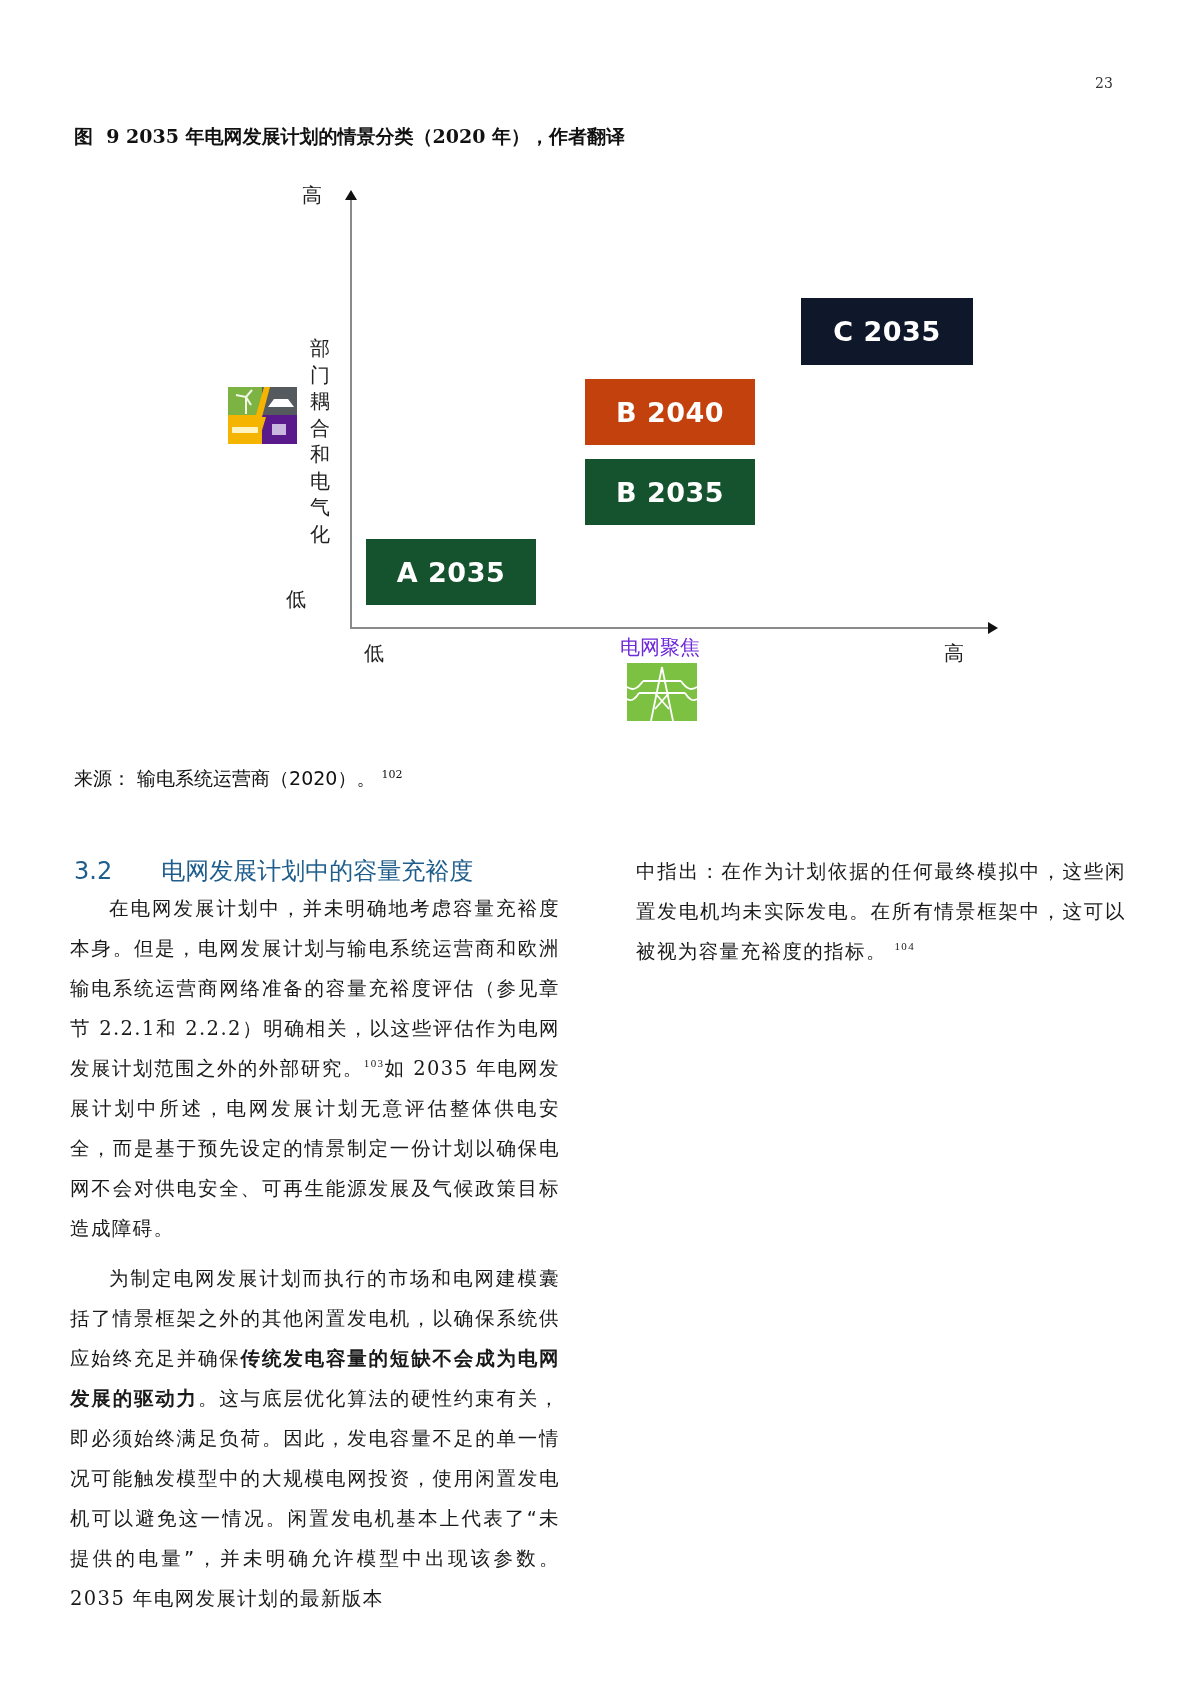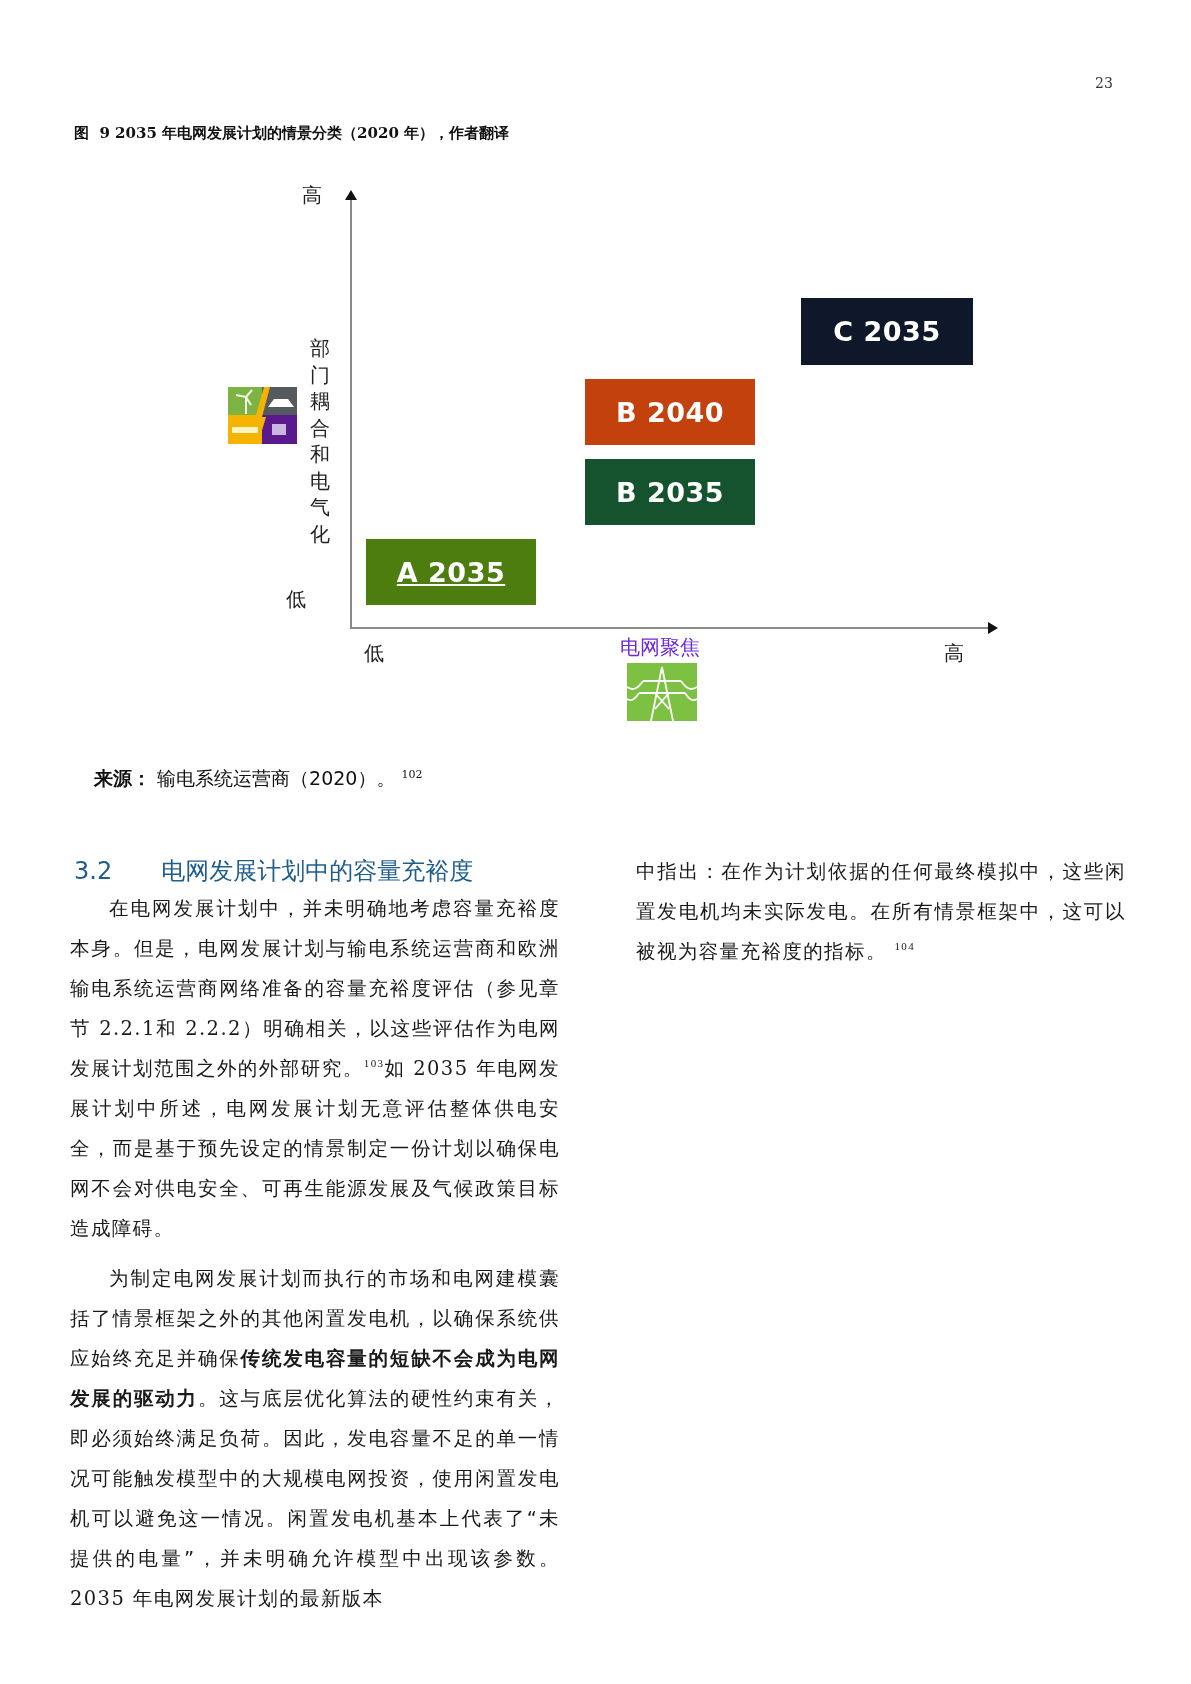--- a/index.html
+++ b/index.html
@@ -1,34 +1,34 @@
 <!DOCTYPE html>
 <html><head>
 <meta charset="utf-8">
 <style>
   html, body { margin: 0; padding: 0; background: #ffffff; }
   body { width: 1191px; height: 1684px; position: relative; overflow: hidden;
          font-family: "DejaVu Sans", "Liberation Sans", sans-serif; color: #222; }
   .abs { position: absolute; }
   .page-num { left: 1095px; top: 75px; font-family: "DejaVu Serif", serif; font-size: 14px; color: #333; }
-  .fig-title { left: 74px; top: 124px; font-size: 15px; font-weight: bold; color: #111; white-space: nowrap; }
+  .fig-title { left: 74px; top: 124px; font-size: 19px; font-weight: bold; color: #111; white-space: nowrap; }
   .fig-title .num { font-family: "DejaVu Serif", serif; }
   .axis-y { left: 350px; top: 198px; width: 2px; height: 430px; background: #8a8a8a; }
   .axis-y-arrow { left: 345px; top: 190px; width: 0; height: 0; border-left: 6px solid transparent; border-right: 6px solid transparent; border-bottom: 10px solid #111; }
   .axis-x { left: 350px; top: 627px; width: 640px; height: 2px; background: #8a8a8a; }
   .axis-x-arrow { left: 988px; top: 622px; width: 0; height: 0; border-top: 6px solid transparent; border-bottom: 6px solid transparent; border-left: 10px solid #111; }
   .tick-label { font-family: "DejaVu Serif", serif; font-size: 20px; color: #222; }
   .y-title { left: 308px; top: 335px; width: 24px; font-family: "DejaVu Serif", serif; font-size: 20px; line-height: 26.5px; color: #222; text-align: center; }
   .x-title { left: 620px; top: 634px; font-family: Liberation Sans, sans-serif; font-size: 20px; color: #6d28d9; }
   .scenario { color: #fff; font-family: "DejaVu Sans", sans-serif; font-weight: bold; font-size: 27px;
               display: flex; align-items: center; justify-content: center; letter-spacing: 0.5px; }
   .icon-sector { left: 228px; top: 387px; width: 69px; height: 57px; }
   .icon-grid { left: 627px; top: 663px; width: 70px; height: 58px; }
   .source { left: 74px; top: 766px; font-size: 19px; color: #111; }
-  .source b { font-weight: bold; margin-left: 20px; }
+  .source b { font-weight: normal; }
   .source sup { font-family: "DejaVu Serif", serif; font-size: 11px; }
   .section-heading { left: 74px; top: 855px; font-size: 24px; color: #1f5d8c; white-space: nowrap; }
   .section-heading .sec-num { margin-right: 49px; }
   .col { font-size: 19.5px; line-height: 40px; color: #1a1a1a; letter-spacing: 1.4px; }
   .col-left { left: 70px; top: 889px; width: 490px; }
   .col-right { left: 636px; top: 852px; width: 490px; }
   .col p { margin: 0; text-align: justify; }
   .col p.indent { text-indent: 2em; }
   .col p + p { margin-top: 10px; }
   .col .serif { font-family: "DejaVu Serif", serif; }
@@ -97,21 +97,21 @@
         <line x1="28" y1="30" x2="42" y2="46"></line>
         <line x1="42" y1="30" x2="28" y2="46"></line>
         <path d="M0 24 Q8 30 16 18"></path>
         <path d="M54 18 Q62 30 70 24"></path>
         <path d="M0 36 Q6 40 12 30"></path>
         <path d="M58 30 Q64 40 70 36"></path>
       </g>
     </svg>
   </div>
 
-  <div class="abs scenario" style="left:366px; top:539px; width:170px; height:66px; background:#4d7c0f;text-decoration:underline;">A 2035</div>
+  <div class="abs scenario" style="left:366px; top:539px; width:170px; height:66px; background:#14532d;">A 2035</div>
   <div class="abs scenario" style="left:585px; top:459px; width:170px; height:66px; background:#14532d;">B 2035</div>
   <div class="abs scenario" style="left:585px; top:379px; width:170px; height:66px; background:#c2410c;">B 2040</div>
   <div class="abs scenario" style="left:801px; top:298px; width:172px; height:67px; background:#0f172a;">C 2035</div>
 </div>
 
 <div class="abs source">
   <b>来源：</b>&nbsp;<span>输电系统运营商（2020）。</span>&nbsp;<sup>102</sup>
 </div>
 
 <div class="abs section-heading">

